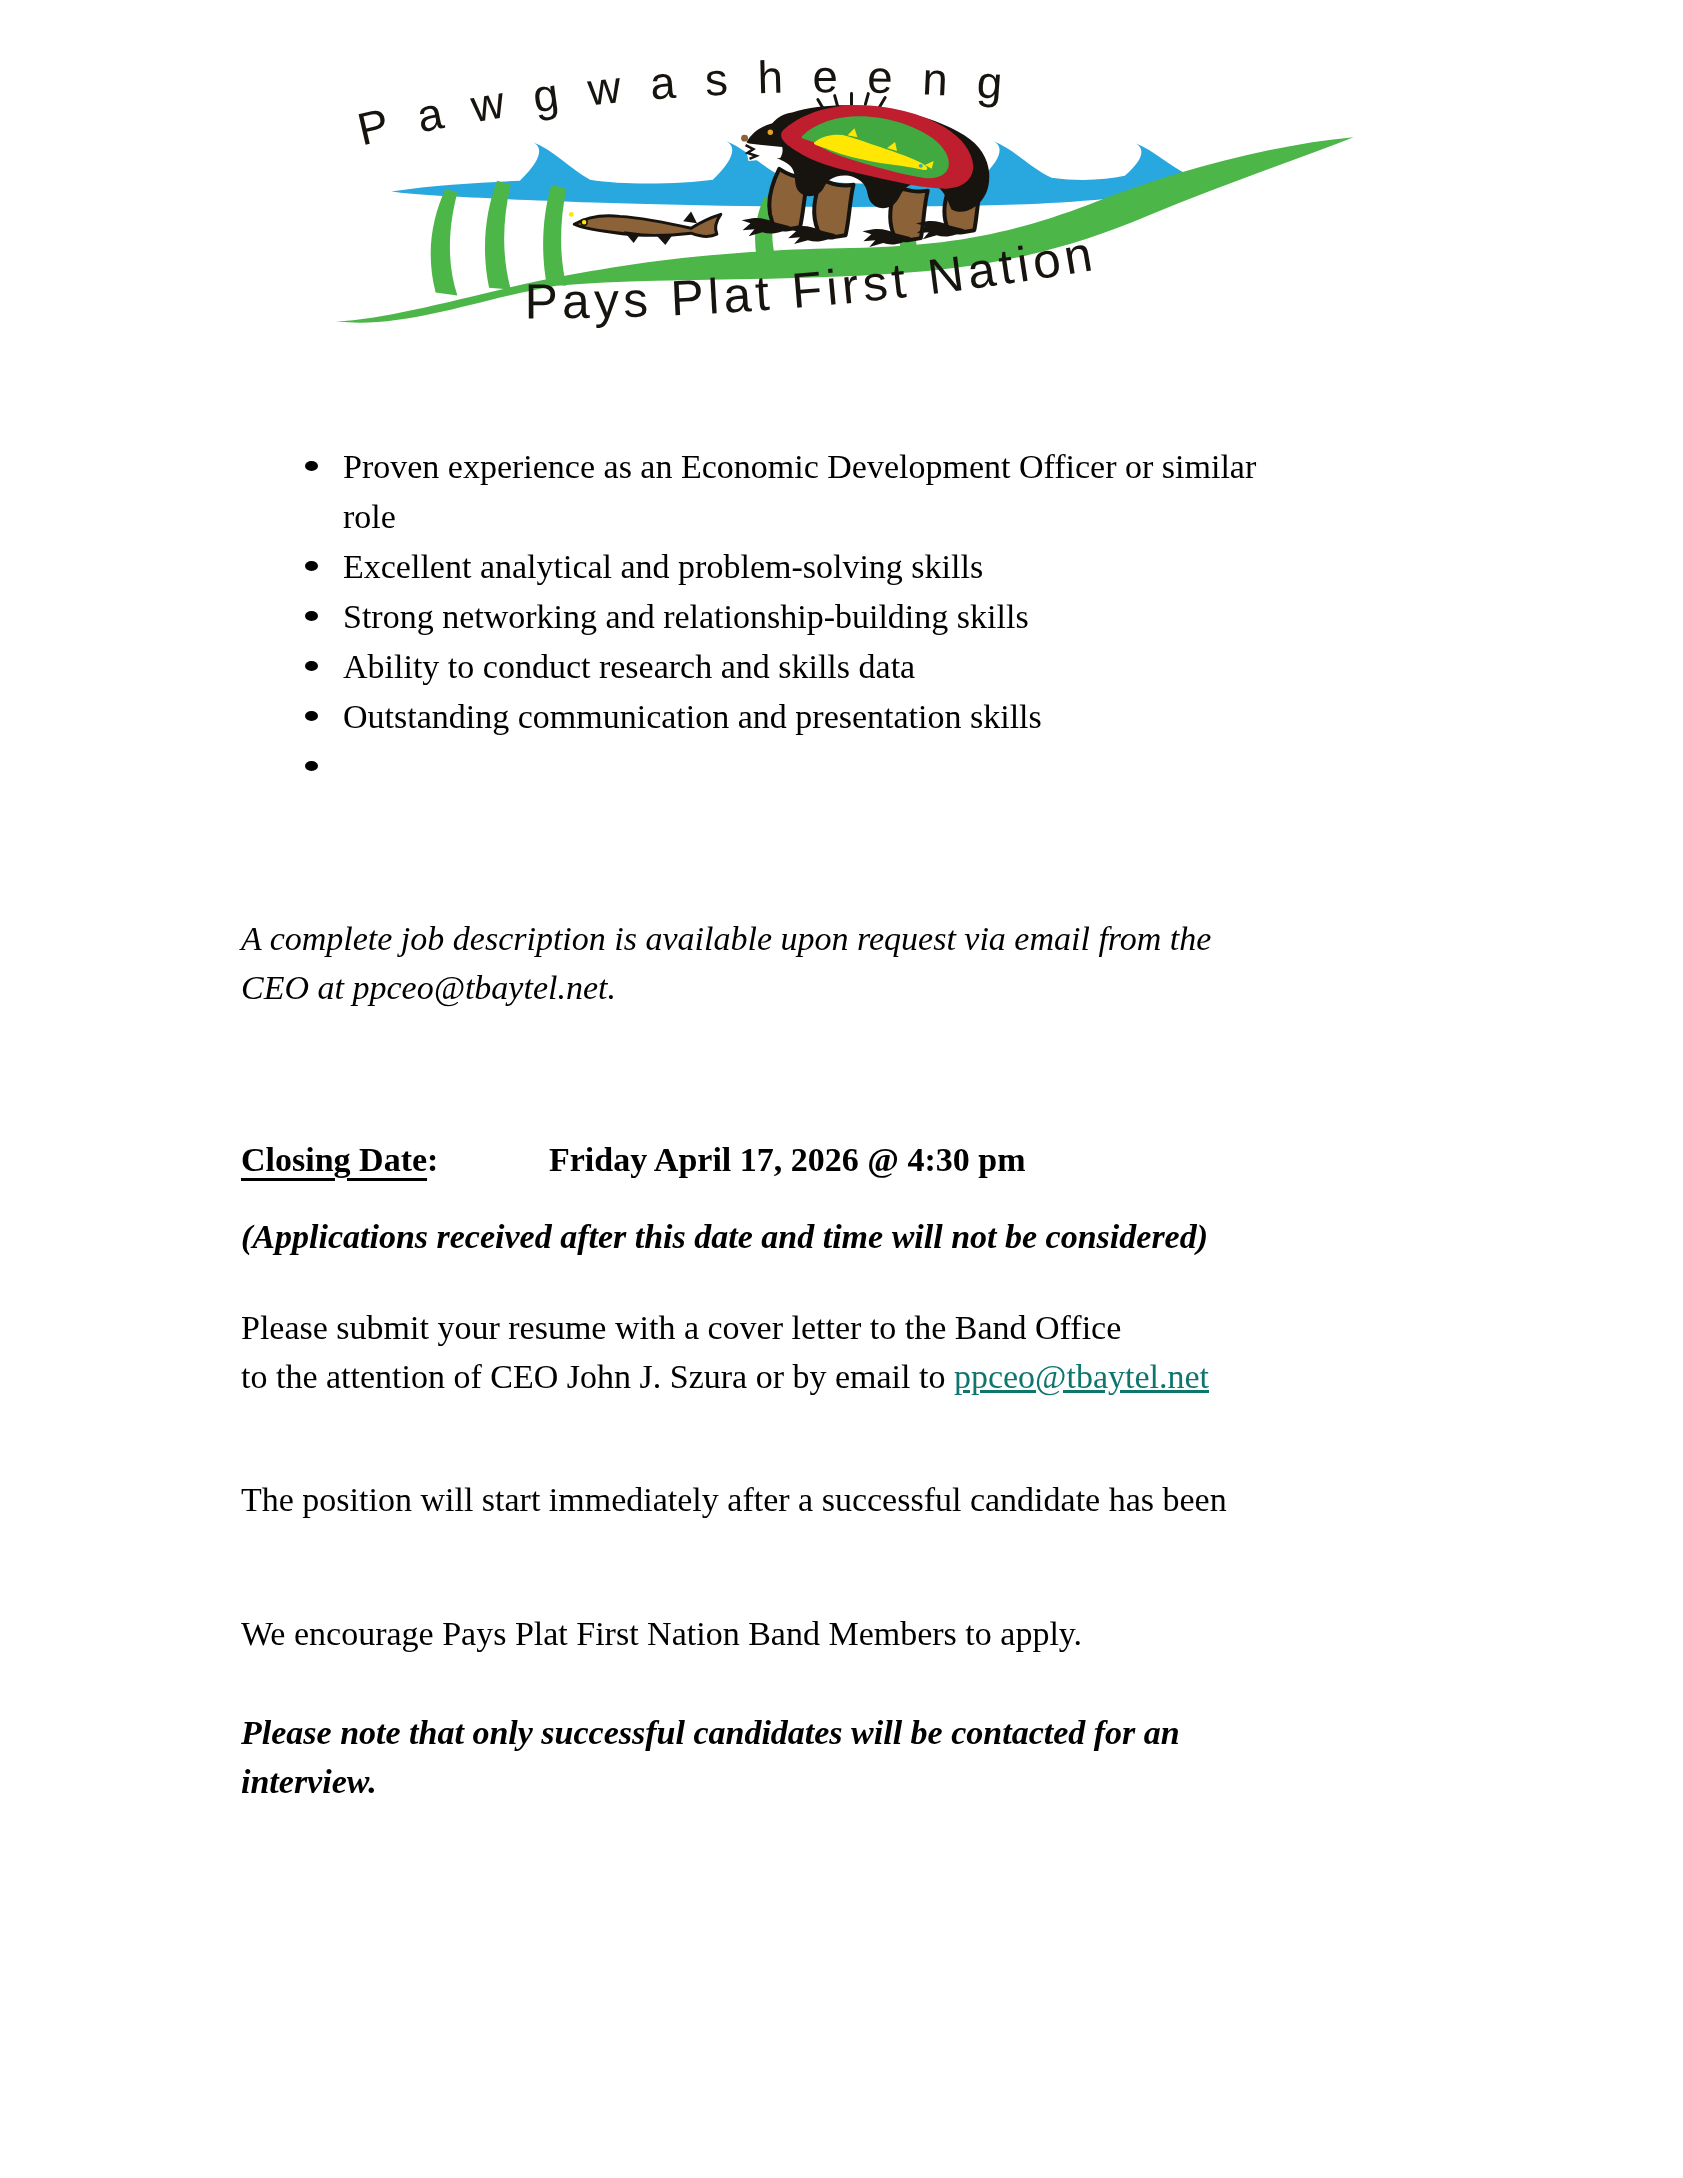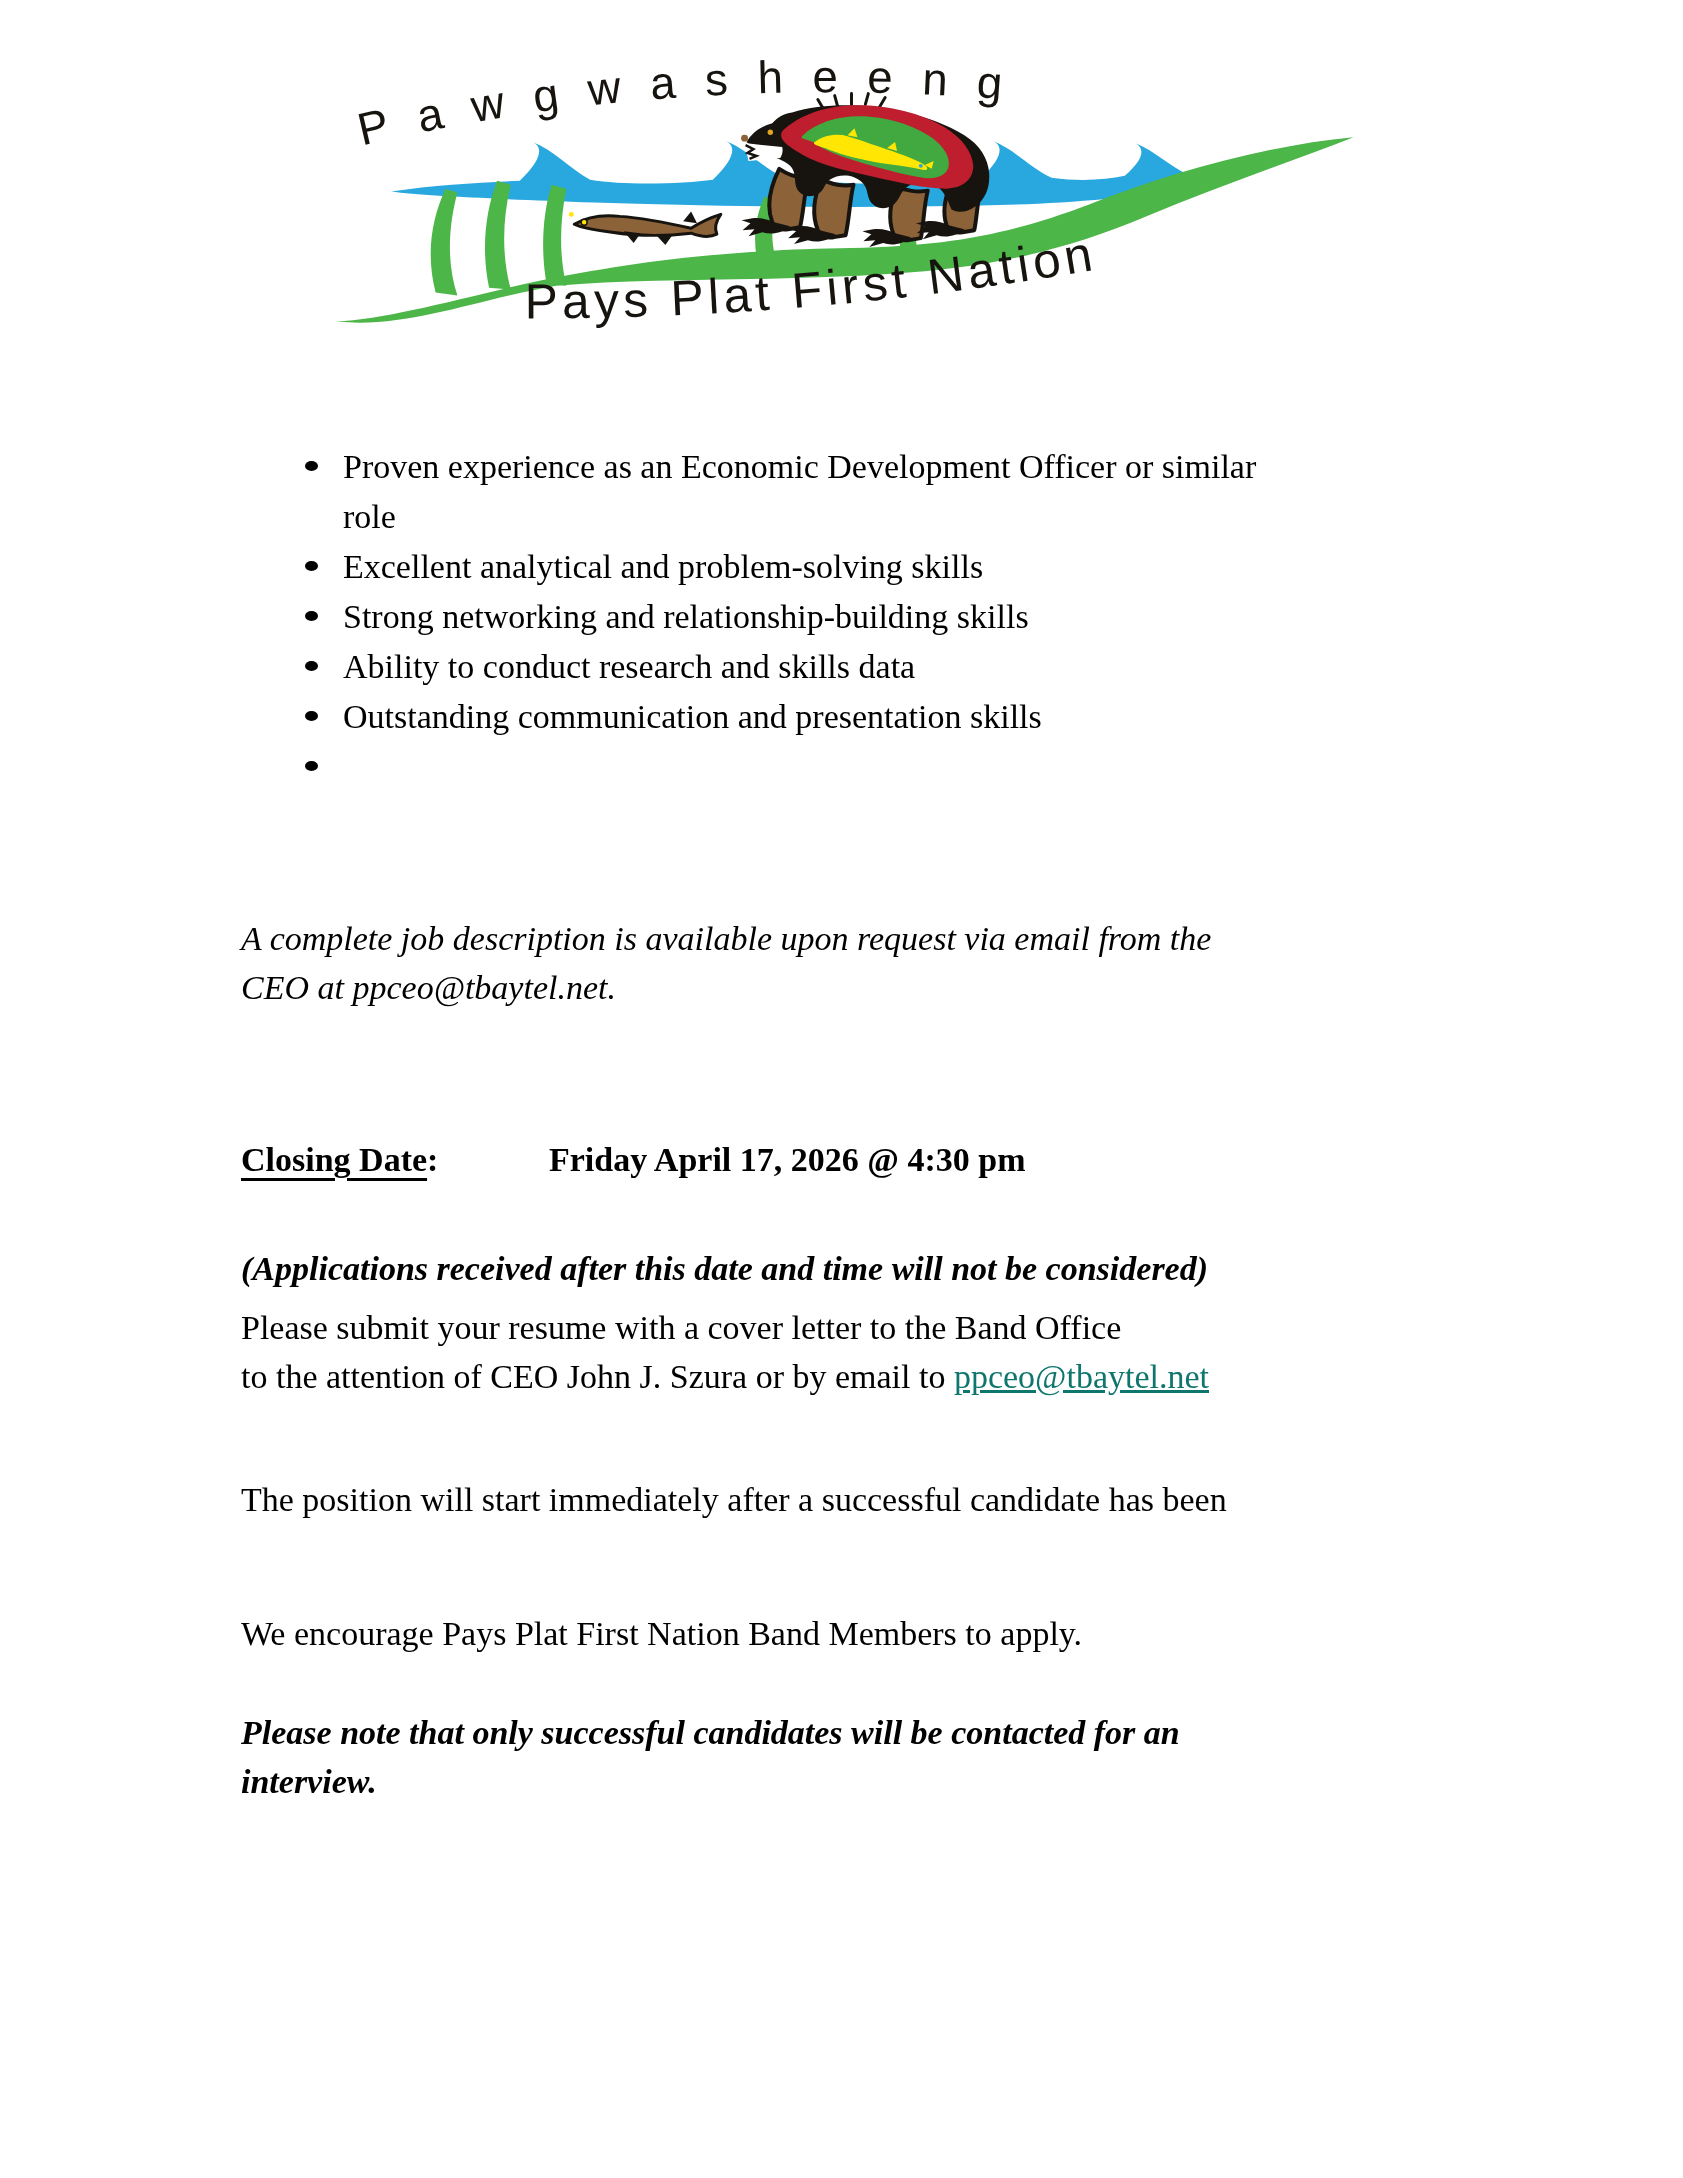--- a/index.html
+++ b/index.html
@@ -222,21 +222,21 @@
   <div class="block italic" style="top:914px;">
     <div class="line">A complete job description is available upon request via email from the</div>
     <div class="line">CEO at ppceo@tbaytel.net.</div>
   </div>
 
   <div class="block bold closing" style="top:1135px;">
     <span><span class="u">Closing Date</span><span>:</span></span>
     <span class="closing-value">Friday April 17, 2026 @ 4:30 pm</span>
   </div>
 
-  <div class="block bolditalic" style="top:1244px;">
+  <div class="block bolditalic" style="top:1212px;">
     <div class="line">(Applications received after this date and time will not be considered)</div>
   </div>
 
   <div class="block" style="top:1303px;">
     <div class="line">Please submit your resume with a cover letter to the Band Office</div>
     <div class="line"><span>to the attention of CEO John J. Szura or by email to </span><a class="email-link" href="#">ppceo@tbaytel.net</a></div>
   </div>
 
   <div class="block" style="top:1475px;">
     <div class="line">The position will start immediately after a successful candidate has been</div>

